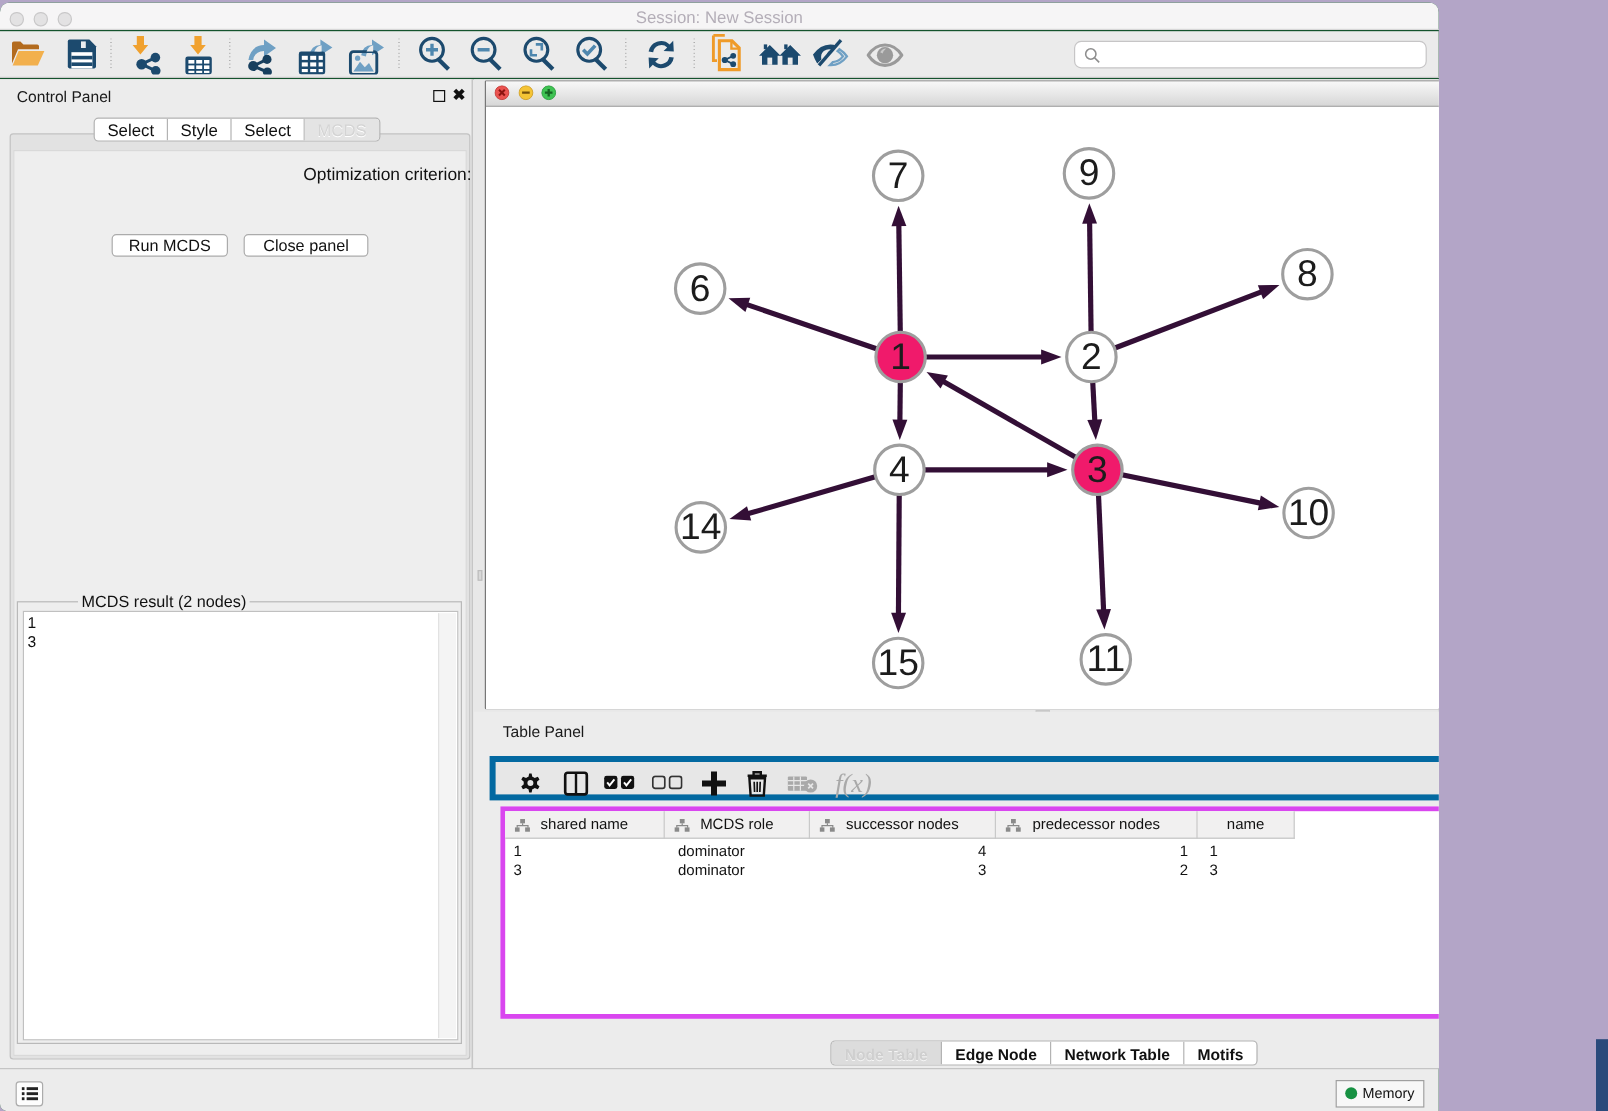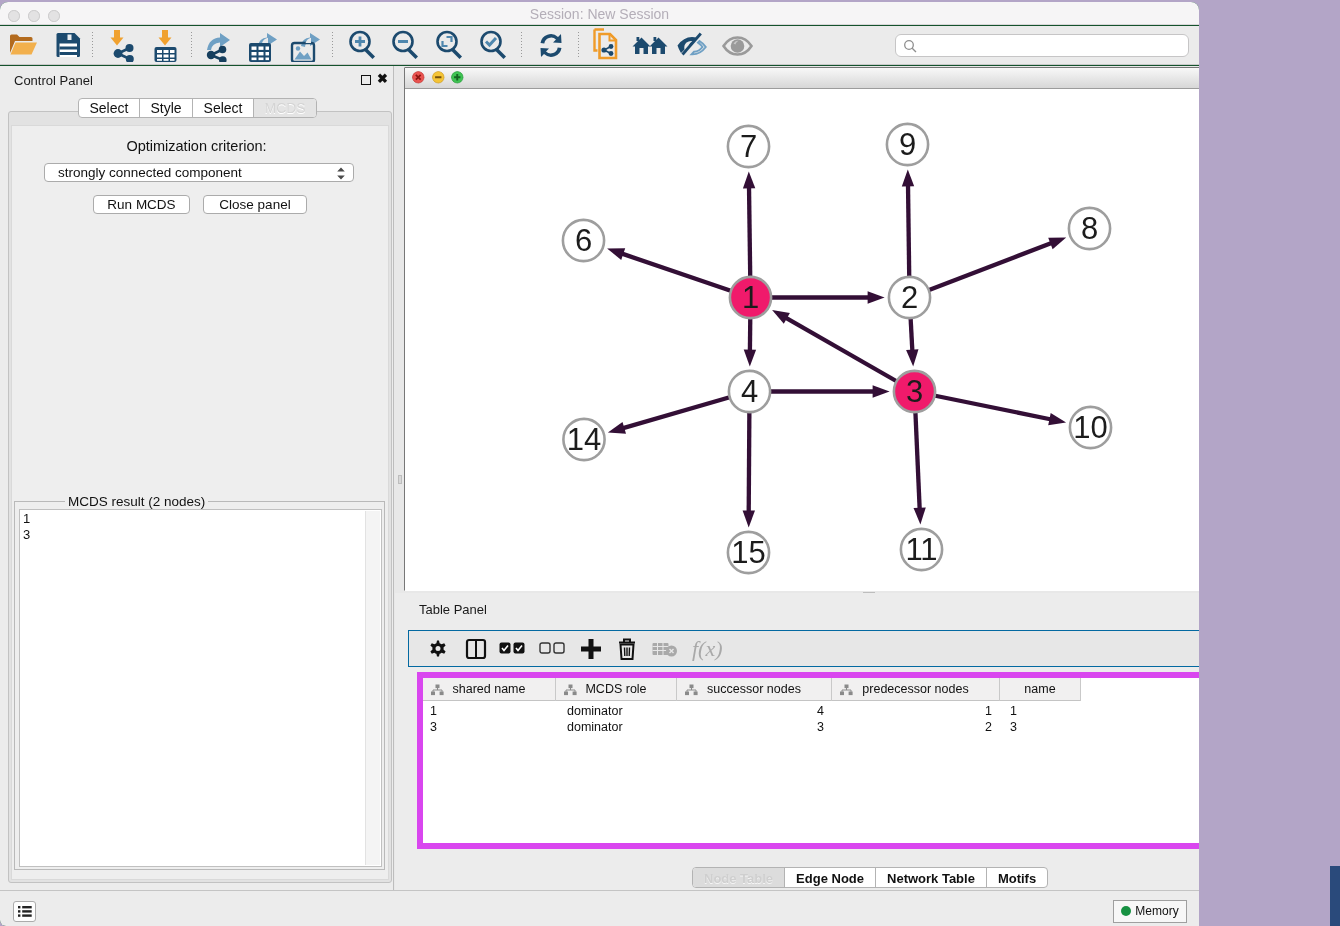--- a/index.html
+++ b/index.html
@@ -35,21 +35,21 @@
   #cptabs { position:absolute; left:78px; top:32px; height:20px; display:flex;
             border:1px solid #b3b3b3; border-radius:4px; overflow:hidden; background:#fff; }
   #cptabs .tab { font-size:14px; color:#111; padding:0 10.5px; line-height:19px;
                  border-right:1px solid #b3b3b3; }
   #cptabs .tab.sel { background:#e4e4e4; color:#d4d4d4;
                      text-shadow:0 1px 0 #ffffff; border-right:none;text-align:center; }
   #cpouter { position:absolute; left:8px; top:45px; width:384px; height:772px;
              background:#e2e2e2; border:1px solid #c2c2c2; border-radius:3px; }
   #cpinner { position:absolute; left:2px; top:13px; width:378px; height:755px;
              background:#eeeeee; border:1px solid #d9d9d9; }
-  #optlabel { position:absolute; left:0; top:72px; width:100%; text-align:center;
+  #optlabel { position:absolute; left:0; top:72px; width:100%; text-align:right;
               font-size:14.5px; color:#111; }
   #optsel { position:absolute; left:44px; top:97px; width:310px; height:19px;
             background:#fff; border:1px solid #ababab; border-radius:4px;
             font-size:13.5px; color:#111; line-height:17.5px; padding-left:13px; }
   #optsel svg { position:absolute; right:6px; top:2px; }
   .cbtn { position:absolute; top:129px; height:19px; background:#fff;
           border:1px solid #ababab; border-radius:4px; font-size:13.5px; color:#111;
           text-align:center; line-height:17px; }
   #fldset { position:absolute; left:14px; top:435px; width:371px; height:369px;
             border:1px solid #b9b9b9; }
@@ -70,23 +70,23 @@
   #nettitle .t { position:absolute; width:100%; text-align:center; top:3px;
                  font-size:12.5px; font-weight:bold; color:#111; }
   .winbtn { position:absolute; top:3px; width:12.5px; height:12.5px; border-radius:50%; }
   #netcanvas { position:absolute; left:0; top:21.5px; width:930px; height:501px; background:#fff; }
 
   
   #tpanel { position:absolute; left:0; top:527px; width:944px; height:297px; background:#ececec; }
   #tphead { position:absolute; left:0; top:0; width:100%; height:28px; }
   #tphead .ptitle { position:absolute; left:24px; top:9px; font-size:13px; color:#1a1a1a; }
   #ttoolbar { position:absolute; left:13px; top:37px; right:9px; height:37px;
-              background:#e7e7e7; border:1px solid #0369a1; }
+              background:#e7e7e7; border:5px solid #0369a1; }
   #ttable { position:absolute; left:22px; top:79px; width:913px; height:177px;
-            background:#fff; border:6px solid #d946ef;padding-left:18px; }
+            background:#fff; border:4px solid #d946ef;padding-left:18px; }
   #thead { position:absolute; left:0; top:0; width:658px; height:23px; background:#f1f0f0;
            border-bottom:1px solid #c4c4c4; }
   .hcol { position:absolute; top:0; height:23px; border-right:1px solid #c9c9c9;
           font-size:12.5px; color:#111; text-align:center; line-height:23px; }
   .hicn { position:absolute; top:6px; }
   .trow { position:absolute; font-size:12.5px; color:#111; height:16px; line-height:16px; }
   .cell { position:absolute; }
   #btabs { position:absolute; left:297px; top:274px; height:21px; display:flex;
            border:1px solid #b3b3b3; border-radius:4px; overflow:hidden; background:#fff; }
   #btabs .tab { font-size:13px; font-weight:bold; color:#111; padding:1px 11px 0 11px;
@@ -260,25 +260,20 @@
       <div id="cpouter">
           <div id="cpinner"></div>
         </div>
       <div id="cptabs">
         <div class="tab">Select</div>
         <div class="tab">Style</div>
         <div class="tab">Select</div>
         <div class="tab sel">MCDS</div>
       </div>
       <div id="optlabel">Optimization criterion:</div>
-      <div id="optsel">strongly connected component
-        <svg width="12" height="15" viewBox="0 0 12 15">
-            <path d="M2.2 5.6 L6 1.4 L9.8 5.6 Z M2.2 9.4 L6 13.6 L9.8 9.4 Z" fill="#4a4a4a"></path>
-          </svg>
-      </div>
       <div class="cbtn" style="left:93px; width:97px;">Run MCDS</div>
       <div class="cbtn" style="left:203px; width:104px;">Close panel</div>
       <div id="fldset">
         <div id="fldlegend">MCDS result (2 nodes)</div>
         <div id="fldtext">1<br>3<div id="fldscroll"></div></div>
       </div>
     </div>
     <div id="mdi">
       <div id="netwin">
         <div id="nettitle">

